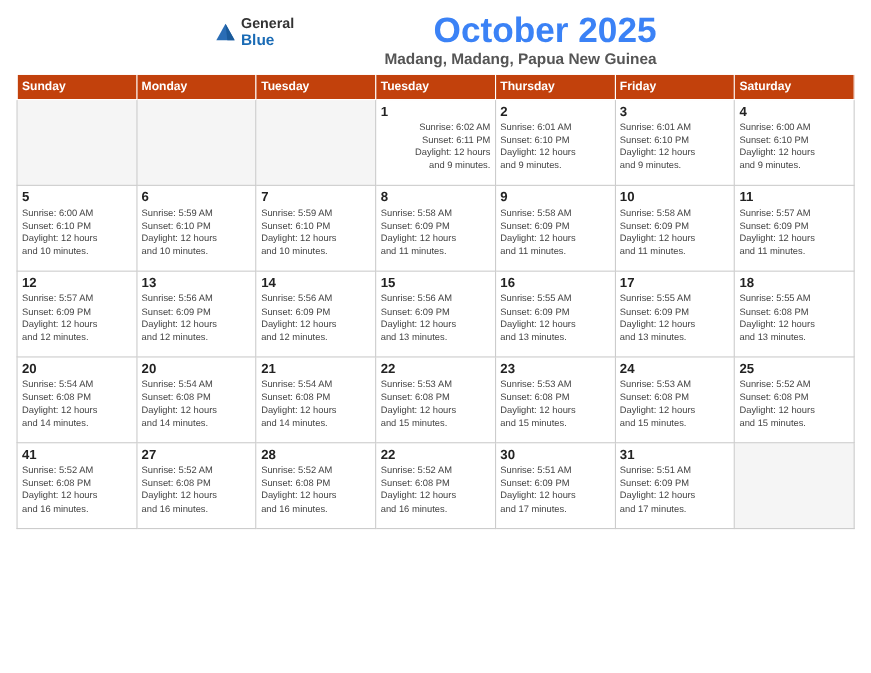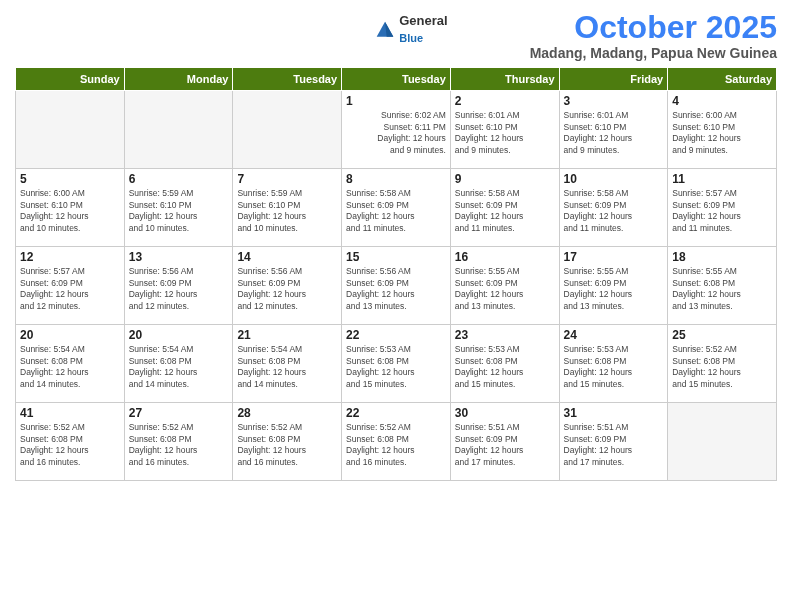--- a/index.html
+++ b/index.html
@@ -11,38 +11,38 @@
       overflow: hidden;
     }
     .page {
       width: 792px;
       height: 612px;
       padding: 10px 15px 10px 15px;
     }
     .header-area {
       display: flex;
       align-items: flex-start;
-      justify-content: flex-end;
+      justify-content: center;
       margin-bottom: 6px;
       gap: 34px;
     }
     .logo {
       display: flex;
       align-items: center;
       gap: 4px;
       margin-top: 4px;
     }
     .logo-text-general {
       font-size: 13px;
       font-weight: bold;
       color: #333;
       line-height: 1.1;
     }
     .logo-text-blue {
-      font-size: 11px;
+      font-size: 14px;
       font-weight: bold;
       color: #1a6bb5;
       line-height: 1.1;
     }
     .title-area {
       text-align: right;
     }
     .month-title {
       font-size: 32px;
       font-weight: bold;
@@ -54,26 +54,26 @@
       font-weight: bold;
       color: #555;
       padding-left: 48px;
     }
     .calendar {
       width: 100%;
       border-collapse: collapse;
       table-layout: fixed;
     }
     .calendar th {
-      background: #4d7c0f;
+      background: #c2410c;
       color: #fff;
       font-size: 11px;
       font-weight: bold;
       padding: 5px 4px;
-      text-align: right;
+      text-align: left;
       border: 1px solid #fff;
     }
     .calendar td {
       border: 1px solid #ccc;
       vertical-align: top;
       padding: 3px 4px;
       font-size: 9px;
       color: #333;
       background: #fff;
       height: 78px;

